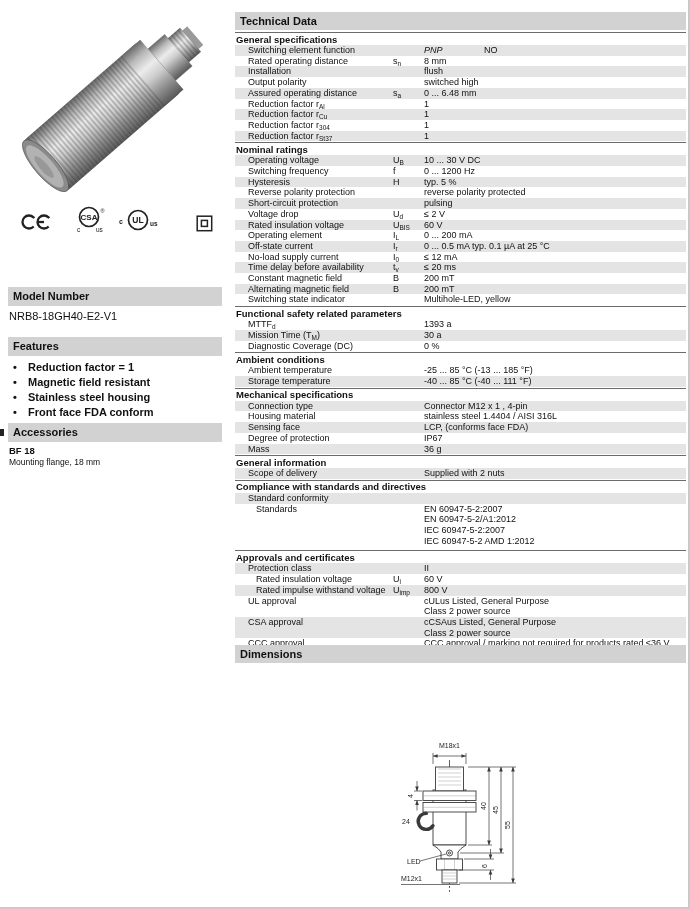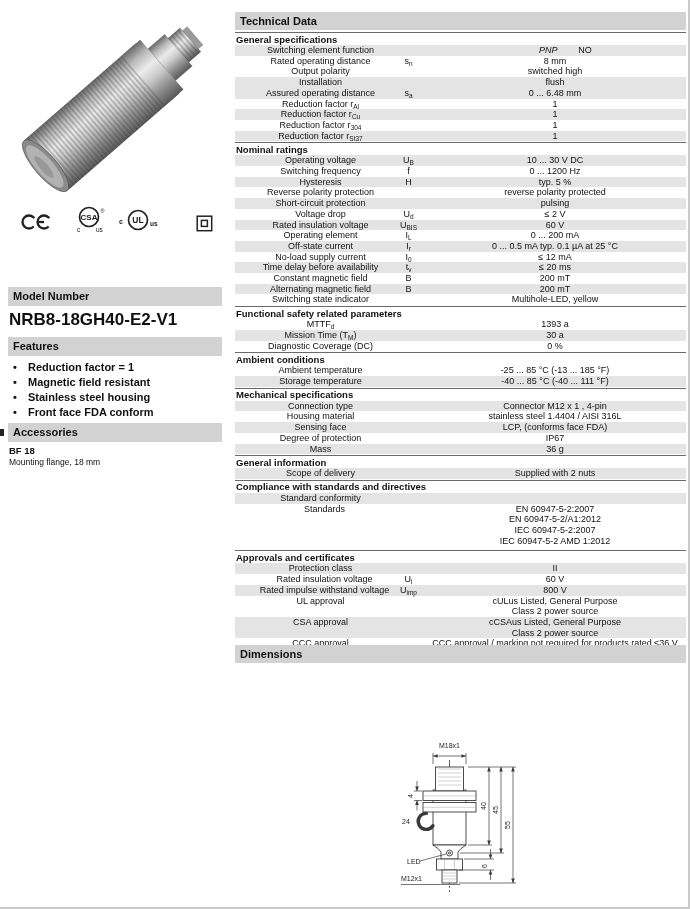--- a/index.html
+++ b/index.html
@@ -7,33 +7,33 @@
         font-family:"Liberation Sans",sans-serif;color:#111;
         border-right:2px solid #c9c9c9;border-bottom:2px solid #c9c9c9;box-sizing:border-box;}
   .hbar{position:absolute;background:#d2d2d2;font-weight:bold;font-size:11px;line-height:18px;
         height:18px;padding-left:5px;box-sizing:border-box;white-space:nowrap;}
   .hbar.left{height:19px;line-height:19px;}
   
   .tech-table{position:absolute;left:235px;top:31px;width:451px;font-size:9px;}
   .sec-h{font-weight:bold;font-size:9.5px;border-top:1px solid #6a6a6a;
          padding:1.5px 0 1px 1px;line-height:9.5px;margin-top:1px;}
   .sec-h.gap{margin-top:4px;}
-  .trow{display:flex;min-height:10.7px;line-height:10.7px;padding-left:13px;box-sizing:border-box;text-align:center;}
+  .trow{display:flex;min-height:10.7px;line-height:10.7px;padding-left:13px;box-sizing:border-box;}
   .trow.shade{background:#e4e4e4;}
   .trow .lab{flex:0 0 145px;white-space:nowrap;}
   .trow.ind2{padding-left:21px;}
   .trow.ind2 .lab{flex-basis:137px;}
   .trow .sym{flex:0 0 31px;}
   .trow .val{flex:1;}
   .trow .val div{line-height:10.7px;}
   .trow .v1{display:inline-block;width:60px;font-style:italic;}
   sub{font-size:0.72em;line-height:0;vertical-align:-1.5px;}
   
   .photo{position:absolute;left:8px;top:8px;width:212px;height:196px;}
-  .mn-val{position:absolute;left:9px;top:310px;font-weight:bold;font-size:17px;}
+  .mn-val{position:absolute;left:9px;top:310px;font-weight:normal;font-size:11px;}
   .features{position:absolute;left:8px;top:359px;width:214px;}
   .feat{display:flex;height:15px;align-items:center;font-weight:bold;font-size:11px;}
   .blt{width:15px;padding-left:5px;box-sizing:content-box;}
   .acc-name{position:absolute;left:9px;top:445px;font-weight:bold;font-size:9.5px;}
   .acc-desc{position:absolute;left:9px;top:457px;font-size:8.5px;}
   .logo{position:absolute;}
   .logo svg text{font-family:"Liberation Sans",sans-serif;fill:#222;}
   .regmark{position:absolute;left:0;top:429px;width:4px;height:7px;background:#222;}
   
   .dims-svg{position:absolute;left:400px;top:735px;width:120px;height:165px;}
@@ -147,32 +147,32 @@
           <div><span class="v1">PNP</span><span>NO</span></div>
         </span>
       </div>
       <div class="trow">
         <span class="lab">Rated operating distance</span>
         <span class="sym">s<sub>n</sub></span>
         <span class="val">
           <div>8 mm</div>
         </span>
       </div>
+      <div class="trow shade">
+        <span class="lab">Installation</span>
+        <span class="sym"></span>
+        <span class="val">
+          <div>flush</div>
+        </span>
+      </div>
       <div class="trow">
         <span class="lab">Output polarity</span>
         <span class="sym"></span>
         <span class="val">
           <div>switched high</div>
-        </span>
-      </div>
-      <div class="trow shade">
-        <span class="lab">Installation</span>
-        <span class="sym"></span>
-        <span class="val">
-          <div>flush</div>
         </span>
       </div>
       <div class="trow shade">
         <span class="lab">Assured operating distance</span>
         <span class="sym">s<sub>a</sub></span>
         <span class="val">
           <div>0 ... 6.48 mm</div>
         </span>
       </div>
       <div class="trow">

